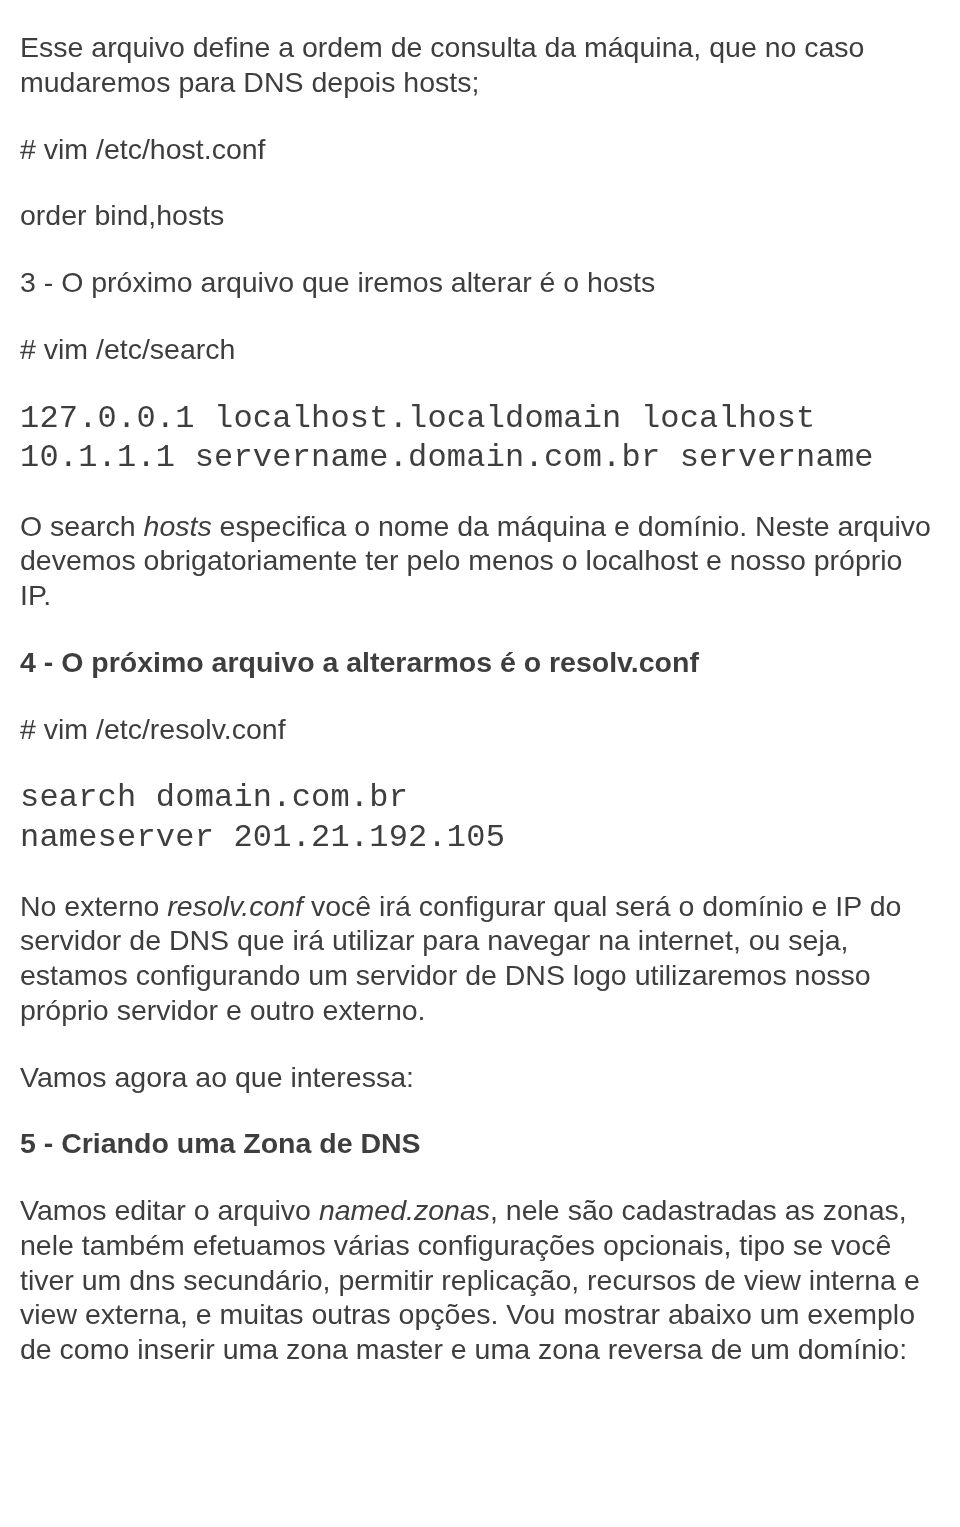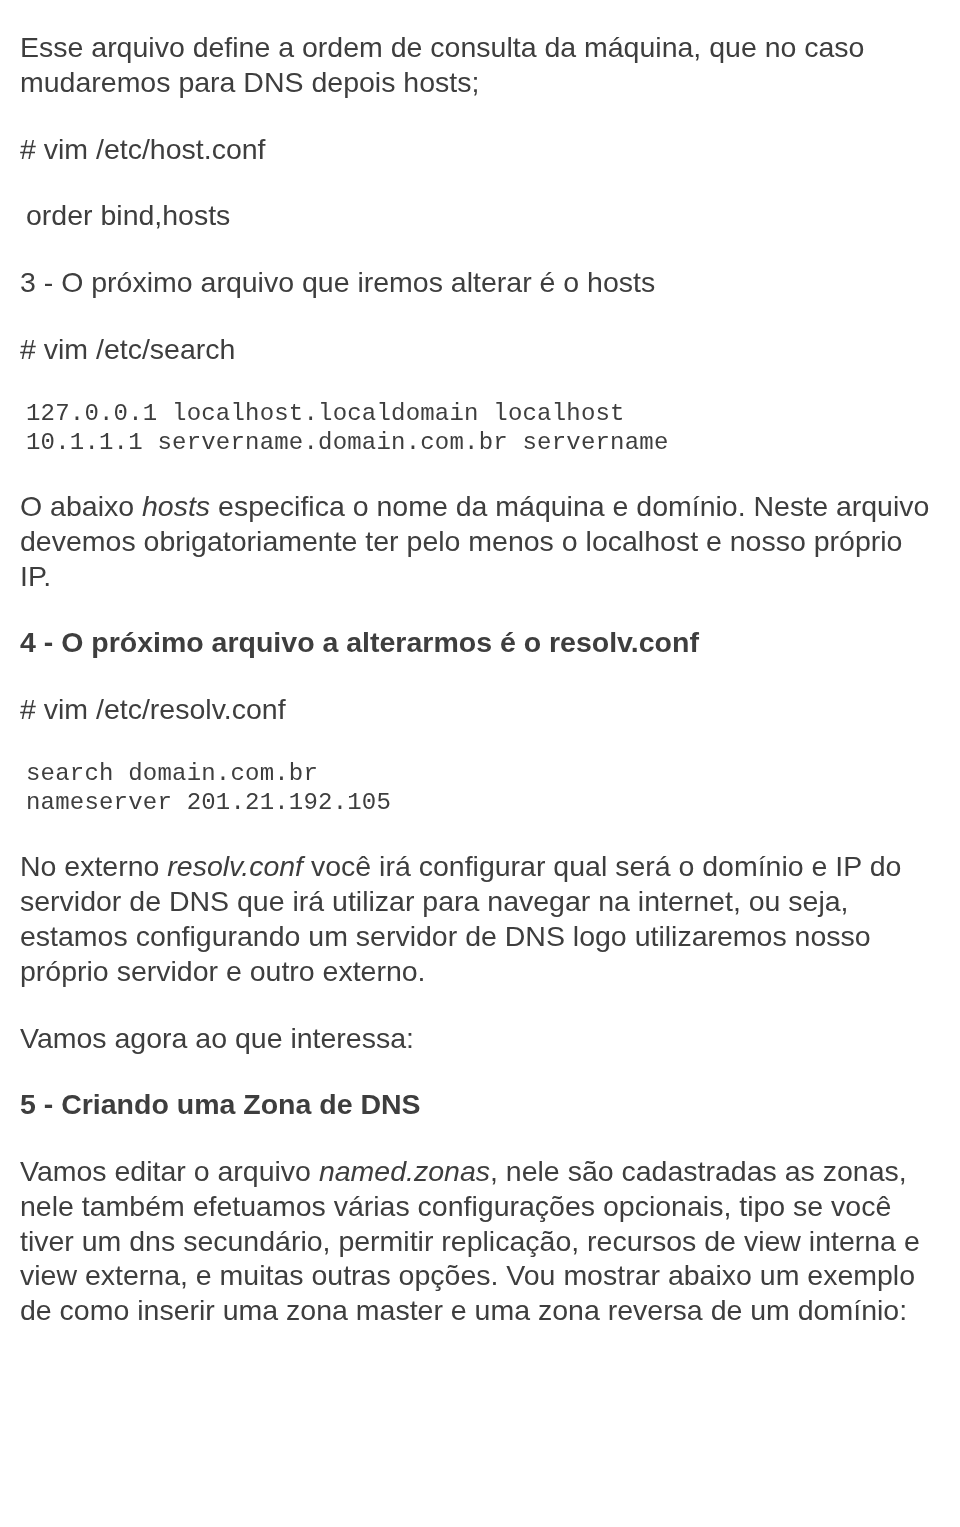--- a/index.html
+++ b/index.html
@@ -12,31 +12,30 @@
       width: 960px;
       box-sizing: border-box;
       background: #fff;
     }
     p {
       margin: 16px 0 32px 0;
     }
     .code {
       font-family: "Courier New", Courier, monospace;
       letter-spacing: 0.2px;
-      font-size: 24px;
+      font-size: 32px;
     }
     .bold {
       font-weight: bold;
     }
     .italic {
       font-style: italic;
     }
     .block {
       margin-bottom: 32px;
-      margin-left: 6px;
     }
     .block .line {
       display: block;
     }
   </style>
 </head>
 <body>
 
 <p>Esse arquivo define a ordem de consulta da máquina, que no caso mudaremos para DNS depois hosts;</p>
 
@@ -49,21 +48,21 @@
 <p>3 - O próximo arquivo que iremos alterar é o hosts</p>
 
 <p># vim /etc/search</p>
 
 <div class="block code">
   <span class="line">127.0.0.1 localhost.localdomain localhost</span>
   <span class="line">10.1.1.1 servername.domain.com.br servername</span>
 </div>
 
 <p>
-  <span>O abaixo </span><span class="italic">hosts</span><span> especifica o nome da máquina e domínio. Neste arquivo devemos obrigatoriamente ter pelo menos o localhost e nosso próprio IP.</span>
+  <span>O search </span><span class="italic">hosts</span><span> especifica o nome da máquina e domínio. Neste arquivo devemos obrigatoriamente ter pelo menos o localhost e nosso próprio IP.</span>
 </p>
 
 <p class="bold">4 - O próximo arquivo a alterarmos é o resolv.conf</p>
 
 <p># vim /etc/resolv.conf</p>
 
 <div class="block code">
   <span class="line">search domain.com.br</span>
   <span class="line">nameserver 201.21.192.105</span>
 </div>

